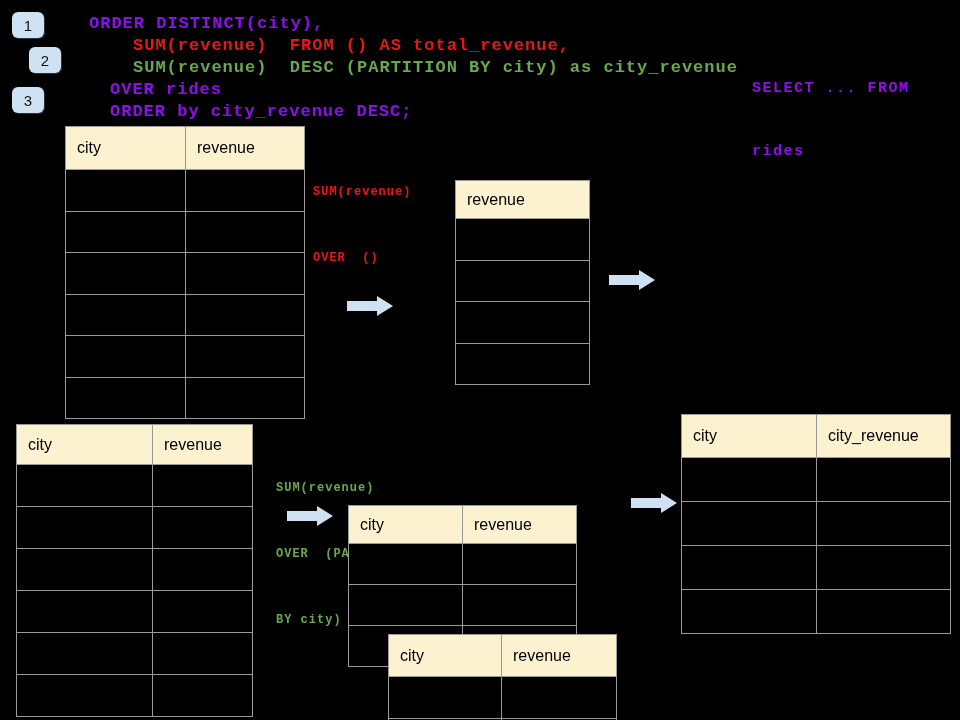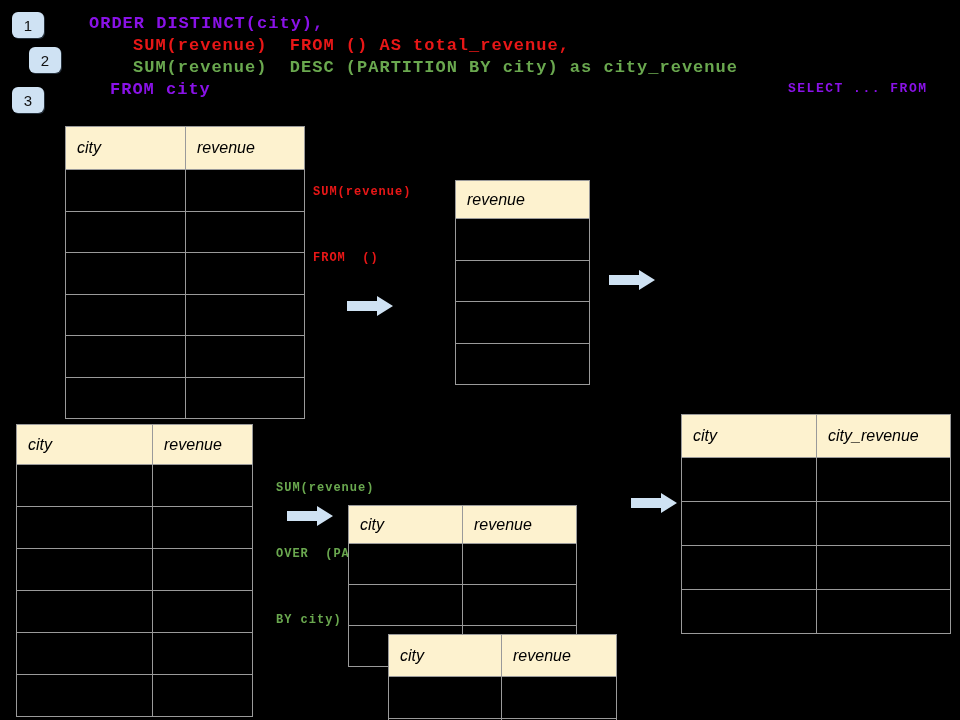--- a/index.html
+++ b/index.html
@@ -18,38 +18,38 @@
   
   .code{position:absolute;font-family:"Liberation Mono","DejaVu Sans Mono",monospace;
         font-weight:bold;font-size:17px;letter-spacing:1px;white-space:pre;line-height:20px;}
   .l1{left:89px;top:14px;color:var(--purple)}
   .l2{left:133px;top:36px;color:var(--red)}
   .l3{left:133px;top:58px;color:var(--green)}
   .l4{left:110px;top:80px;color:var(--purple)}
   .l5{left:110px;top:102px;color:var(--purple)}
 
   
-  .note{position:absolute;left:788px;top:36px;color:var(--purple);
+  .note{position:absolute;left:752px;top:36px;color:var(--purple);
         font-family:"Liberation Mono","DejaVu Sans Mono",monospace;font-weight:bold;
-        font-size:13px;letter-spacing:1.5px;line-height:21px;white-space:pre;}
+        font-size:15px;letter-spacing:1.5px;line-height:21px;white-space:pre;}
 
   
   .ann{position:absolute;font-family:"Liberation Mono","DejaVu Sans Mono",monospace;
        font-weight:bold;font-size:12px;letter-spacing:1px;line-height:22px;white-space:pre;}
   .ann-total{left:313px;top:137px;color:var(--red)}
   .ann-part{left:276px;top:433px;color:var(--green)}
 
   
   .tbl{position:absolute;border-top:1px solid var(--bline,#999);
        border-left:1px solid var(--bline,#999);}
   .tr{display:grid;}
   .td{border-right:1px solid var(--bline,#999);border-bottom:1px solid var(--bline,#999);
       background:#000;box-sizing:border-box;}
   .th{background:var(--hdr,#fff2cc);color:#000;font-size:16px;
-      display:flex;align-items:center;padding-left:11px;font-style:italic;}
+      display:flex;align-items:center;padding-left:11px;}
 
   .t1{left:65px;top:126px}  .t1 .tr{grid-template-columns:120px 119px} .t1 .head{height:43px}   .t1 .body{height:41.5px}
   .t2{left:455px;top:180px} .t2 .tr{grid-template-columns:134px}       .t2 .head{height:38px}   .t2 .body{height:41.5px}
   .t3{left:16px;top:424px}  .t3 .tr{grid-template-columns:136px 100px} .t3 .head{height:40px}   .t3 .body{height:42px}
   .t4{left:348px;top:505px} .t4 .tr{grid-template-columns:114px 114px} .t4 .head{height:38px}   .t4 .body{height:41px}
   .t5{left:388px;top:634px;z-index:3} .t5 .tr{grid-template-columns:113px 115px} .t5 .head{height:42px} .t5 .body{height:42px}
   .t6{left:681px;top:414px} .t6 .tr{grid-template-columns:135px 134px} .t6 .head{height:43px}   .t6 .body{height:44px}
 
   
   .arrow{position:absolute;width:46px;height:24px;}
@@ -64,29 +64,31 @@
 
 <div class="canvas">
 
   <div class="badge b1">1</div>
   <div class="badge b2">2</div>
   <div class="badge b3">3</div>
 
   <div class="code l1">ORDER DISTINCT(city),</div>
   <div class="code l2">SUM(revenue)  FROM () AS total_revenue,</div>
   <div class="code l3">SUM(revenue)  DESC (PARTITION BY city) as city_revenue</div>
-  <div class="code l4">FROM city</div>
+  <div class="code l4">OVER rides</div>
+  <div class="code l5">ORDER by city_revenue DESC;</div>
 
   <div class="note">
     <div>SELECT ... FROM</div>
+    <div>rides</div>
   </div>
 
   <div class="ann ann-total">
     <div>SUM(revenue)</div>
-    <div>FROM  ()</div>
+    <div>OVER  ()</div>
   </div>
 
   <div class="ann ann-part">
     <div>SUM(revenue)</div>
     <div>OVER  (PARTITION</div>
     <div>BY city)</div>
   </div>
 
   <div class="tbl t1">
     <div class="tr head">

